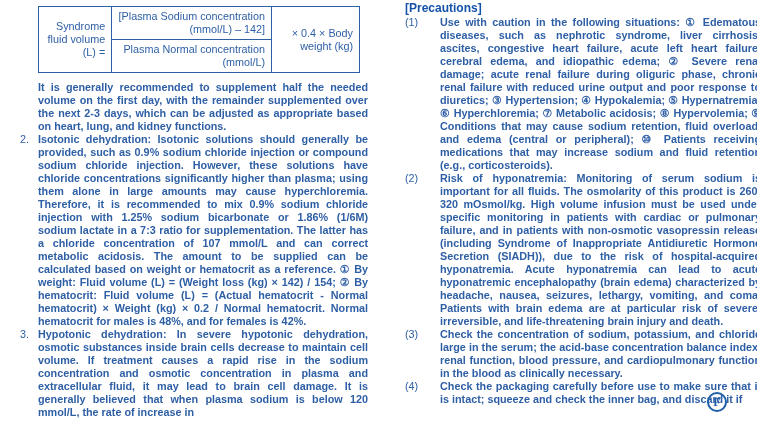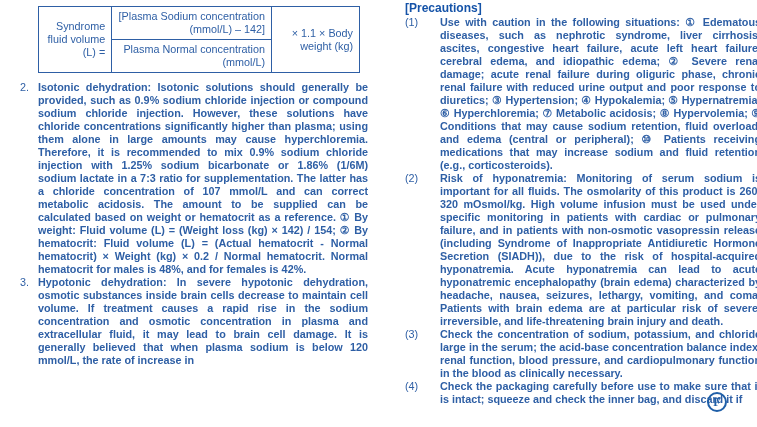--- a/index.html
+++ b/index.html
@@ -116,29 +116,30 @@
 <div class="page">
 
   <div class="col col-left">
 
     <div class="formula-wrap">
       <table class="formula">
         <tbody>
             <tr>
           <td class="f-lhs" rowspan="2">Syndrome fluid volume (L) =</td>
           <td class="f-mid">[Plasma Sodium concentration (mmol/L) – 142]</td>
-          <td class="f-rhs" rowspan="2">× 1.1 × Body weight (kg)</td>
+          <td class="f-rhs" rowspan="2">× 0.4 × Body weight (kg)</td>
         </tr>
         <tr>
           <td class="f-mid">Plasma Normal concentration (mmol/L)</td>
         </tr>
       </tbody>
         </table>
     </div>
 
+    <p class="para body-text">It is generally recommended to supplement half the needed volume on the first day, with the remainder supplemented over the next 2-3 days, which can be adjusted as appropriate based on heart, lung, and kidney functions.</p>
 
     <div class="list-item">
       <span class="num">2.</span>
       <div class="item-text body-text">Isotonic dehydration: Isotonic solutions should generally be provided, such as 0.9% sodium chloride injection or compound sodium chloride injection. However, these solutions have chloride concentrations significantly higher than plasma; using them alone in large amounts may cause hyperchloremia. Therefore, it is recommended to mix 0.9% sodium chloride injection with 1.25% sodium bicarbonate or 1.86% (1/6M) sodium lactate in a 7:3 ratio for supplementation. The latter has a chloride concentration of 107 mmol/L and can correct metabolic acidosis. The amount to be supplied can be calculated based on weight or hematocrit as a reference. ① By weight: Fluid volume (L) = (Weight loss (kg) × 142) / 154; ② By hematocrit: Fluid volume (L) = (Actual hematocrit - Normal hematocrit) × Weight (kg) × 0.2 / Normal hematocrit. Normal hematocrit for males is 48%, and for females is 42%.</div>
     </div>
 
     <div class="list-item">
       <span class="num">3.</span>
       <div class="item-text body-text">Hypotonic dehydration: In severe hypotonic dehydration, osmotic substances inside brain cells decrease to maintain cell volume. If treatment causes a rapid rise in the sodium concentration and osmotic concentration in plasma and extracellular fluid, it may lead to brain cell damage. It is generally believed that when plasma sodium is below 120 mmol/L, the rate of increase in</div>
     </div>

